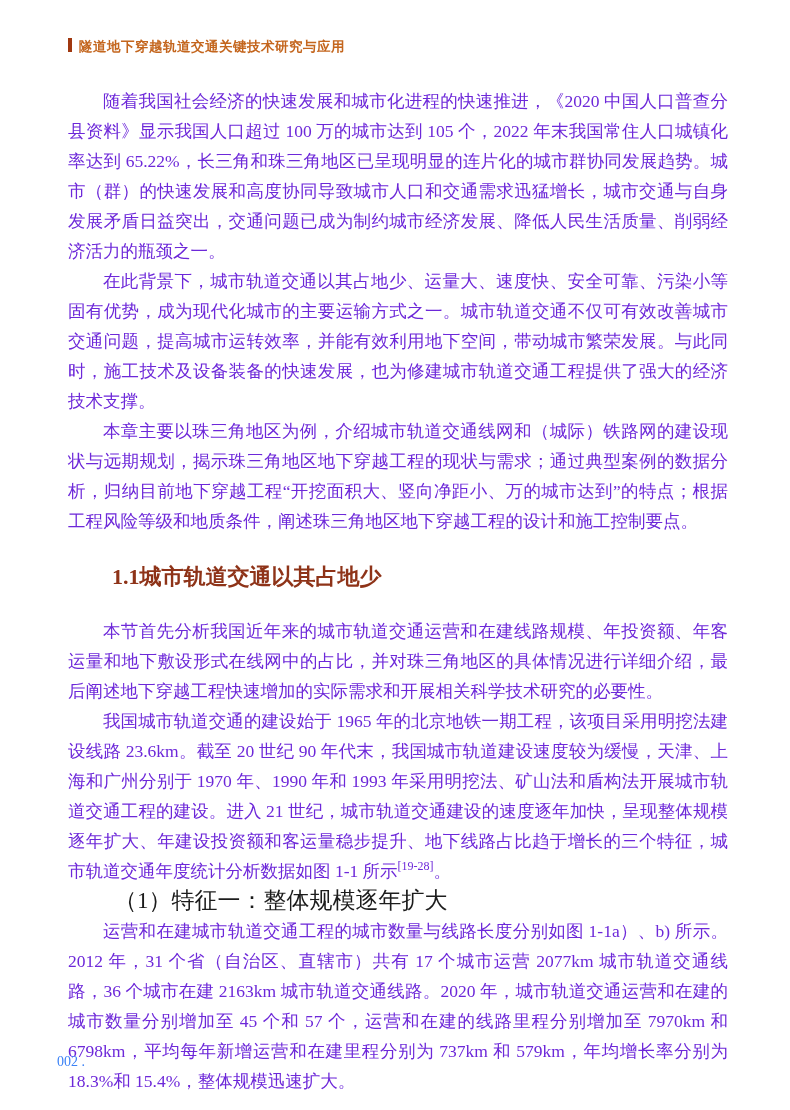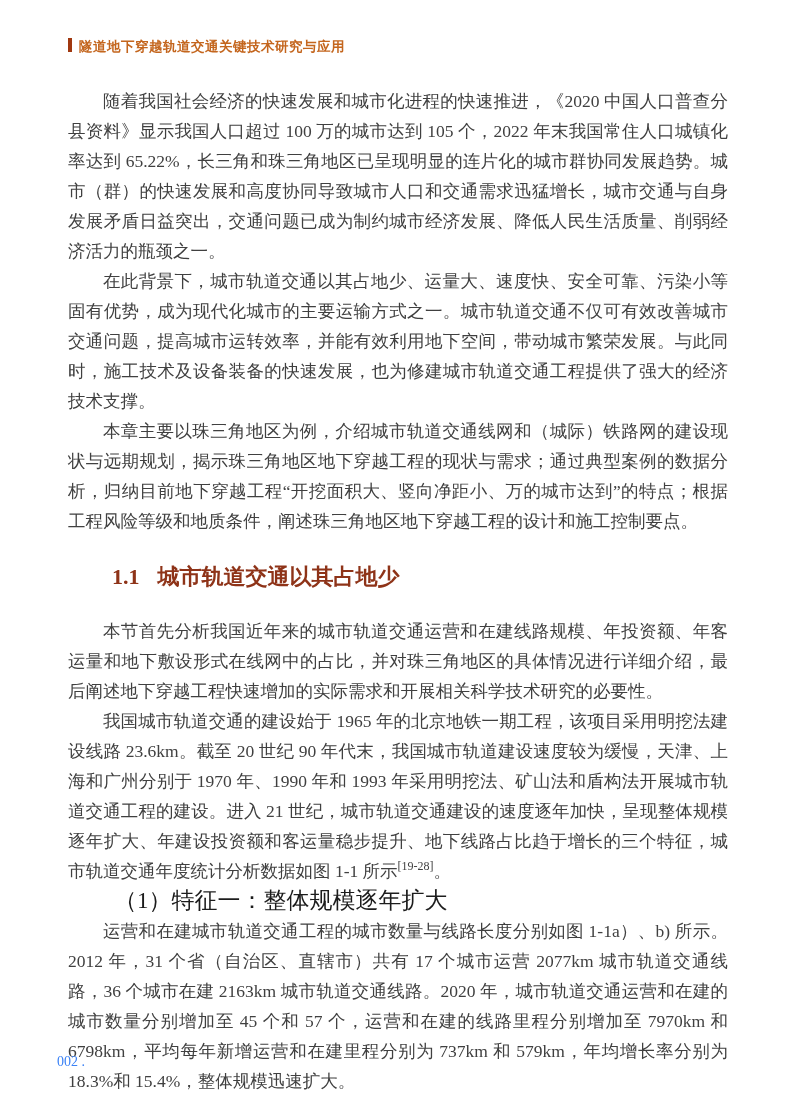--- a/index.html
+++ b/index.html
@@ -37,38 +37,37 @@
     color: #c4661e;
     letter-spacing: 0.5px;
   }
   
   .body-para {
     margin: 0;
     font-size: 17.5px;
     line-height: 30px;
     text-align: justify;
     text-indent: 2em;
-    color: #404040;
+    color: #6d28d9;
   }
   .body-para sup {
     font-size: 12px;
     line-height: 0;
     vertical-align: super;
   }
   
   .section-heading {
     margin: 26px 0 24px 0;
     padding-left: 2em;
     font-size: 22px;
     font-weight: bold;
     color: #8e3318;
     font-family: "Liberation Serif", "DejaVu Serif", serif;
   }
   .section-heading .sec-num {
-    margin-right: 18px;
   }
   
   .subsection-heading {
     margin: 24px 0 16px 0;
     padding-left: 2em;
     font-size: 17px;
     font-weight: bold;
     color: #111111;
     font-family: "Liberation Sans", "DejaVu Sans", sans-serif;
   }

